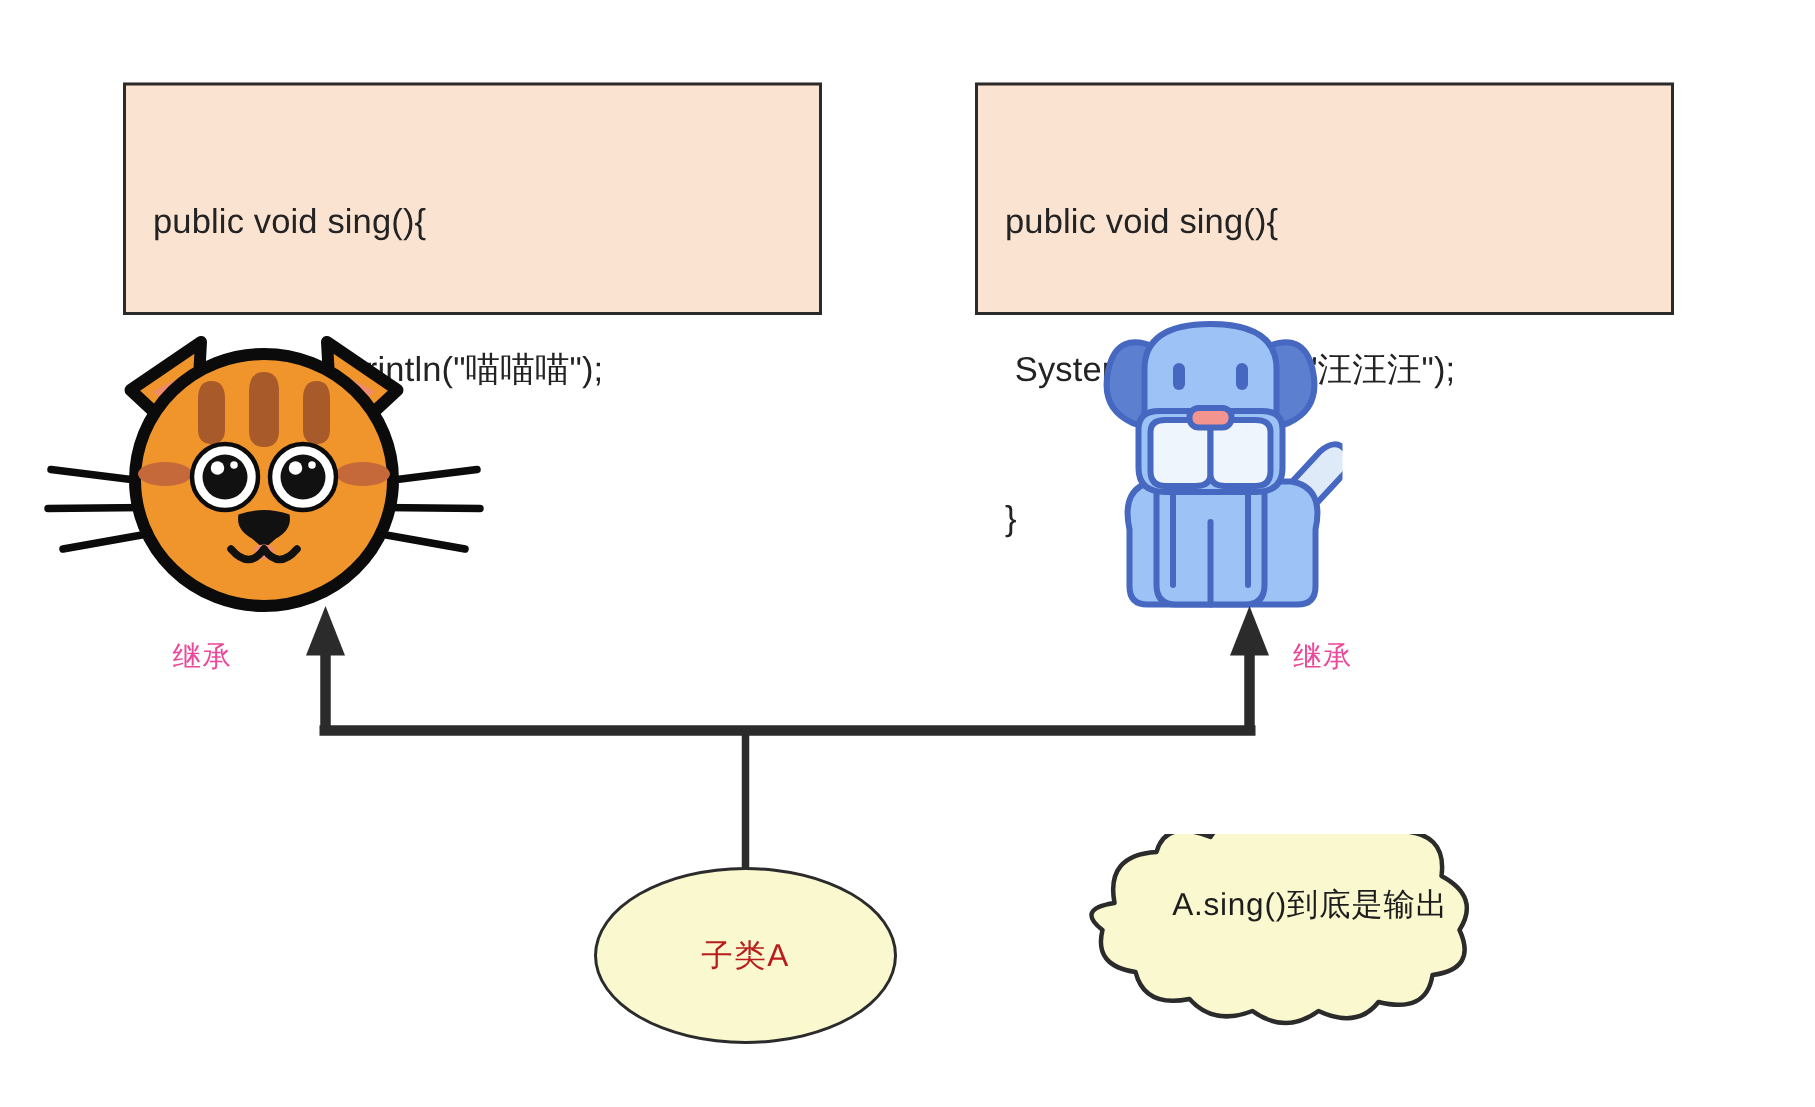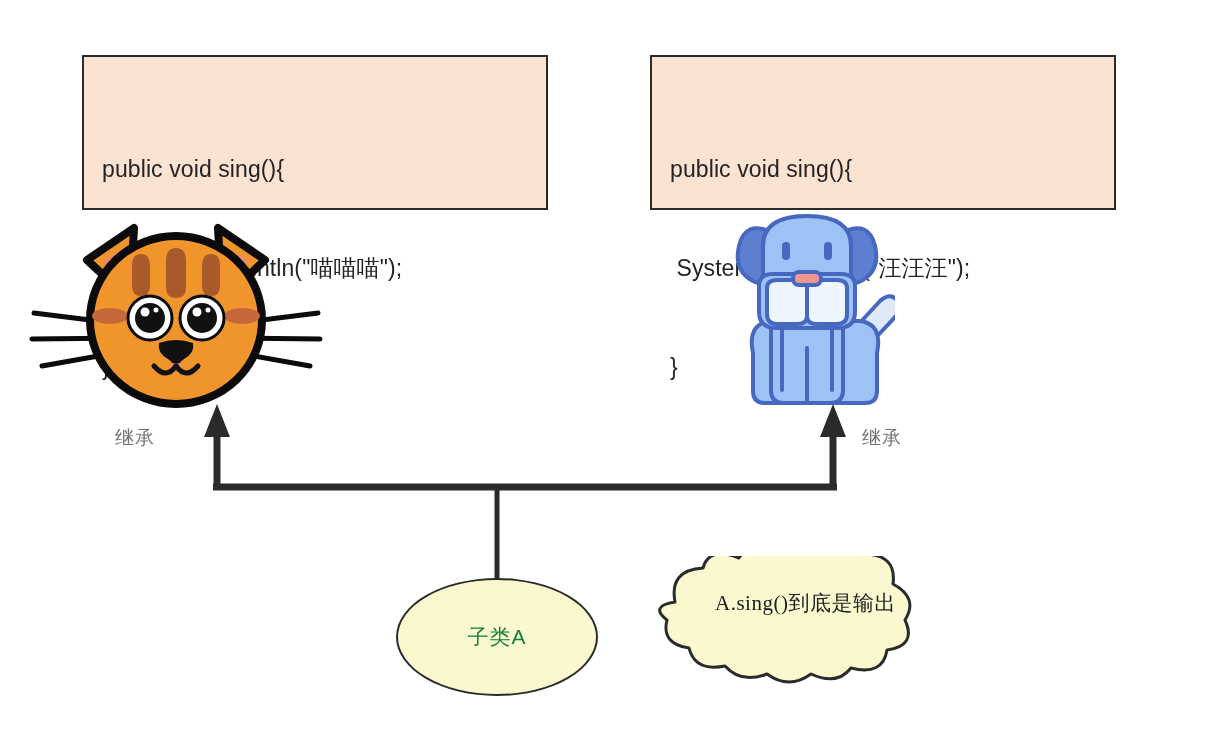--- a/index.html
+++ b/index.html
@@ -17,66 +17,66 @@
     background: #ffffff;
     overflow: hidden;
   }
 
   
   .code-box {
     position: absolute;
     box-sizing: border-box;
     background: #fbe3d1;
     border: 2px solid #2b2b2b;
-    padding: 30px 0 0 18px;
+    padding: 8px 0 0 18px;
     color: #232323;
     font-size: 23px;
     line-height: 33px;
     white-space: pre;
     letter-spacing: 0.1px;
   }
   #code-box-cat { left: 82px; top: 55px; width: 466px; height: 155px; }
   #code-box-dog { left: 650px; top: 55px; width: 466px; height: 155px; }
   .code-line { display: block; }
 
   
   .connector { position: absolute; left: 0; top: 0; width: 1210px; height: 738px; pointer-events: none; }
 
   
   .inherit-label {
     position: absolute;
     font-size: 19px;
-    color: #737373;
+    color: #ec4899;
     letter-spacing: 1px;
   }
   #inherit-label-cat { left: 115px; top: 425px; }
   #inherit-label-dog { left: 862px; top: 425px; }
 
   
   #subclass-ellipse {
     position: absolute;
     left: 396px; top: 578px;
     width: 202px; height: 118px;
     background: #f9f8cf;
     border: 2px solid #2b2b2b;
     border-radius: 50%;
     display: flex;
     align-items: center;
     justify-content: center;
     font-size: 21px;
-    color: #15803d;
+    color: #b91c1c;
     letter-spacing: 1px;
     box-sizing: border-box;
   }
 
   
   #thought-cloud {
     position: absolute;
-    left: 613px; top: 556px;
-    width: 385px; height: 135px; font-family: Liberation Serif, serif;
+    left: 681px; top: 556px;
+    width: 385px; height: 135px;
   }
   #thought-cloud .cloud-text {
     position: absolute;
     left: 0; top: 32px;
     width: 385px;
     text-align: center;
     font-size: 21px;
     line-height: 31px;
     color: #1d1d1d;
     letter-spacing: 0.5px;

